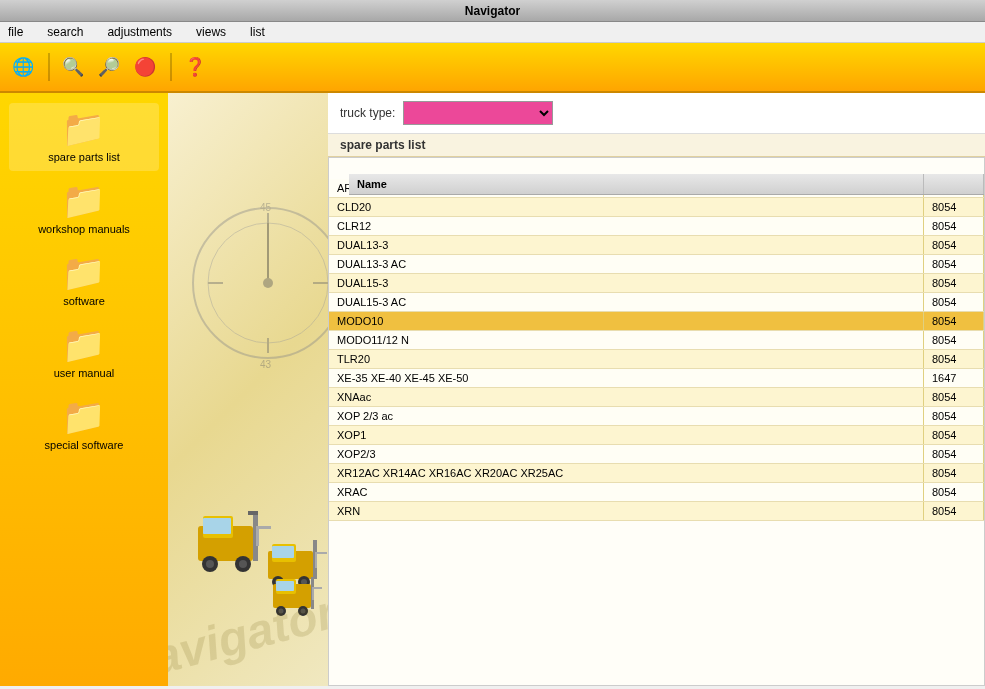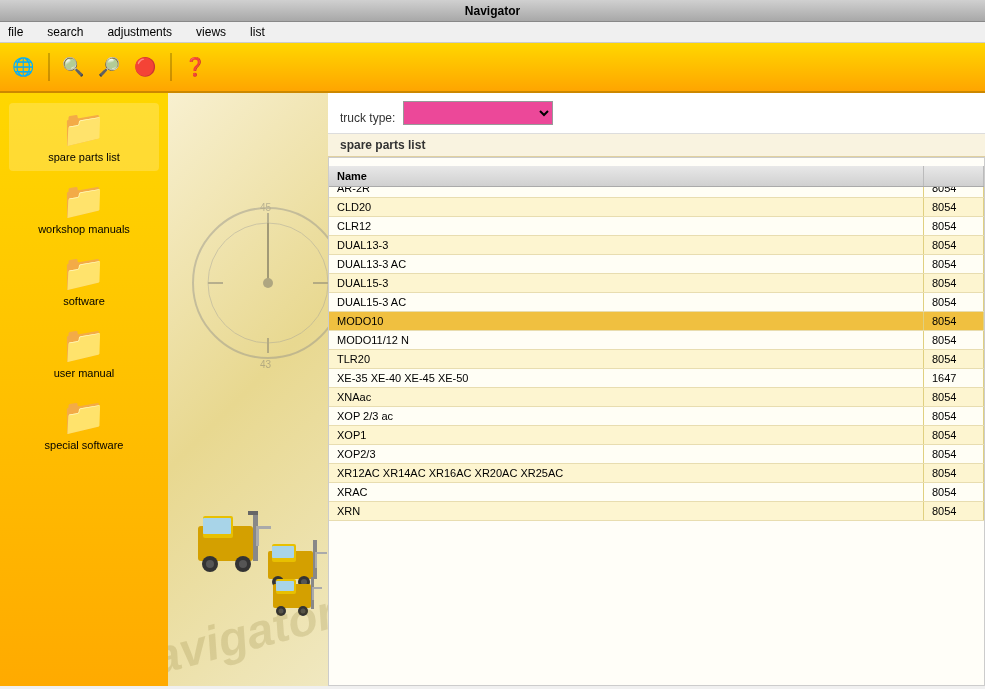--- a/index.html
+++ b/index.html
@@ -101,21 +101,21 @@
       text-align: center;
       font-weight: 500;
     }
 
     
     .selector-area {
       padding: 8px 12px;
       background: #fff;
       border-bottom: 1px solid #ddd;
       display: flex;
-      align-items: flex-end;
+      align-items: center;
       gap: 8px;
     }
     .selector-label { font-size: 12px; color: #333; }
     .truck-select {
       width: 150px;
       height: 24px;
       border: 1px solid #999;
       background: #ec4899;
       font-size: 12px;
       padding: 10px 4px;
@@ -138,21 +138,22 @@
       overflow-y: auto;
       border: 1px solid #ccc;
       margin: 0;
     }
     .table-header {
       display: grid;
       grid-template-columns: 1fr 60px;
       background: linear-gradient(to bottom, #e8e8e8, #d0d0d0);
       border-bottom: 1px solid #aaa;
       position: sticky;
-      top: 8px;
+      top: 16px;
+      margin-left: 20px;
     }
     .th {
       padding: 4px 8px;
       font-size: 11px;
       font-weight: bold;
       color: #000;
       border-right: 1px solid #bbb;
     }
     .table-row {
       display: grid;

